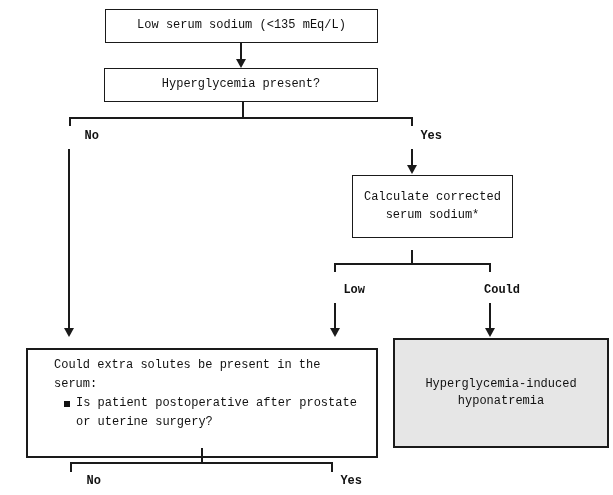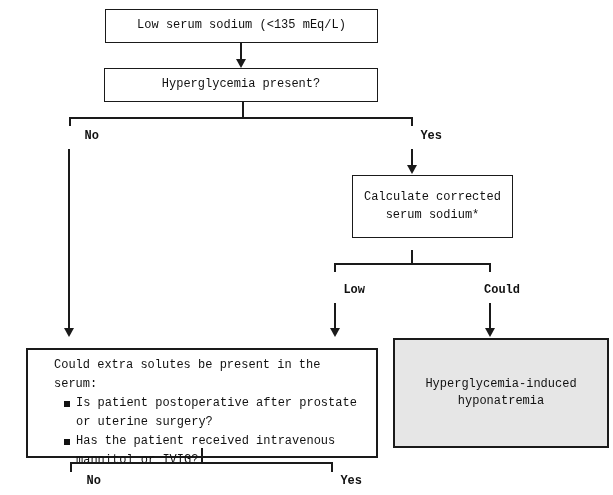--- a/index.html
+++ b/index.html
@@ -115,25 +115,20 @@
   <div class="vline" style="left:489px; top:303px; height:26px;"></div>
   <div class="arrowhead" style="left:485px; top:328px;"></div>
 
   <div class="box thick" id="box-solutes">
     <div>Could extra solutes be present in the serum:</div>
     <div class="bullet-row">
       <span class="bullet-square"></span>
       <span class="bullet-text">Is patient postoperative after prostate
 or uterine surgery?</span>
     </div>
-    <div class="bullet-row">
-      <span class="bullet-square"></span>
-      <span class="bullet-text">Has the patient received intravenous
-mannitol or IVIG?</span>
-    </div>
   </div>
 
   <div class="box thick shaded" id="box-outcome">Hyperglycemia-induced
 hyponatremia</div>
 
   <div class="vline" style="left:201px; top:448px; height:15px;"></div>
   <div class="hline" style="left:70px; top:462px; width:263px;"></div>
   <div class="vline" style="left:70px; top:462px; height:10px;"></div>
   <div class="vline" style="left:331px; top:462px; height:10px;"></div>
 

